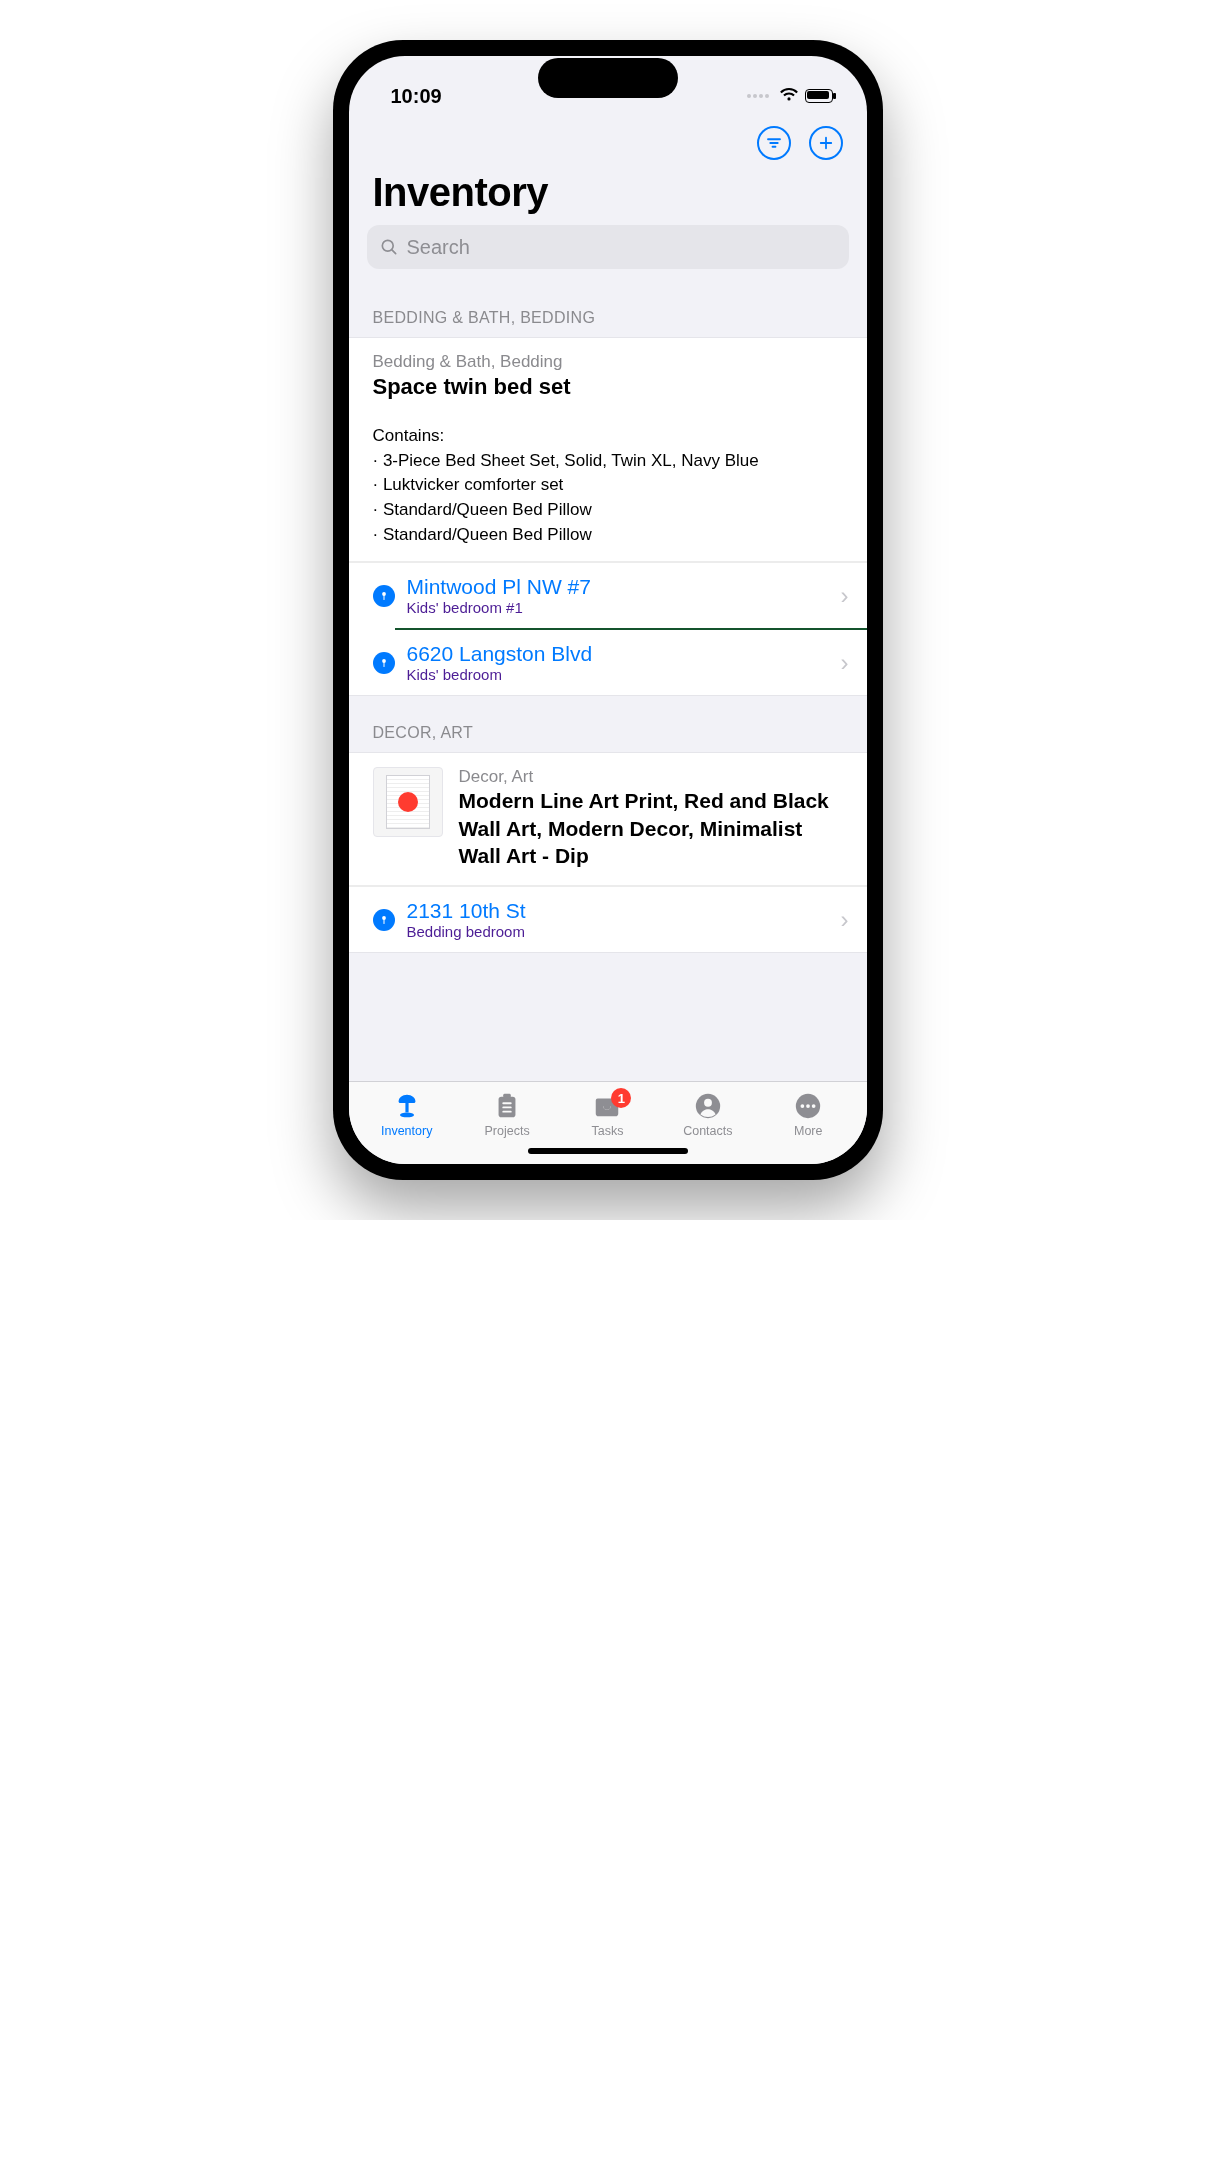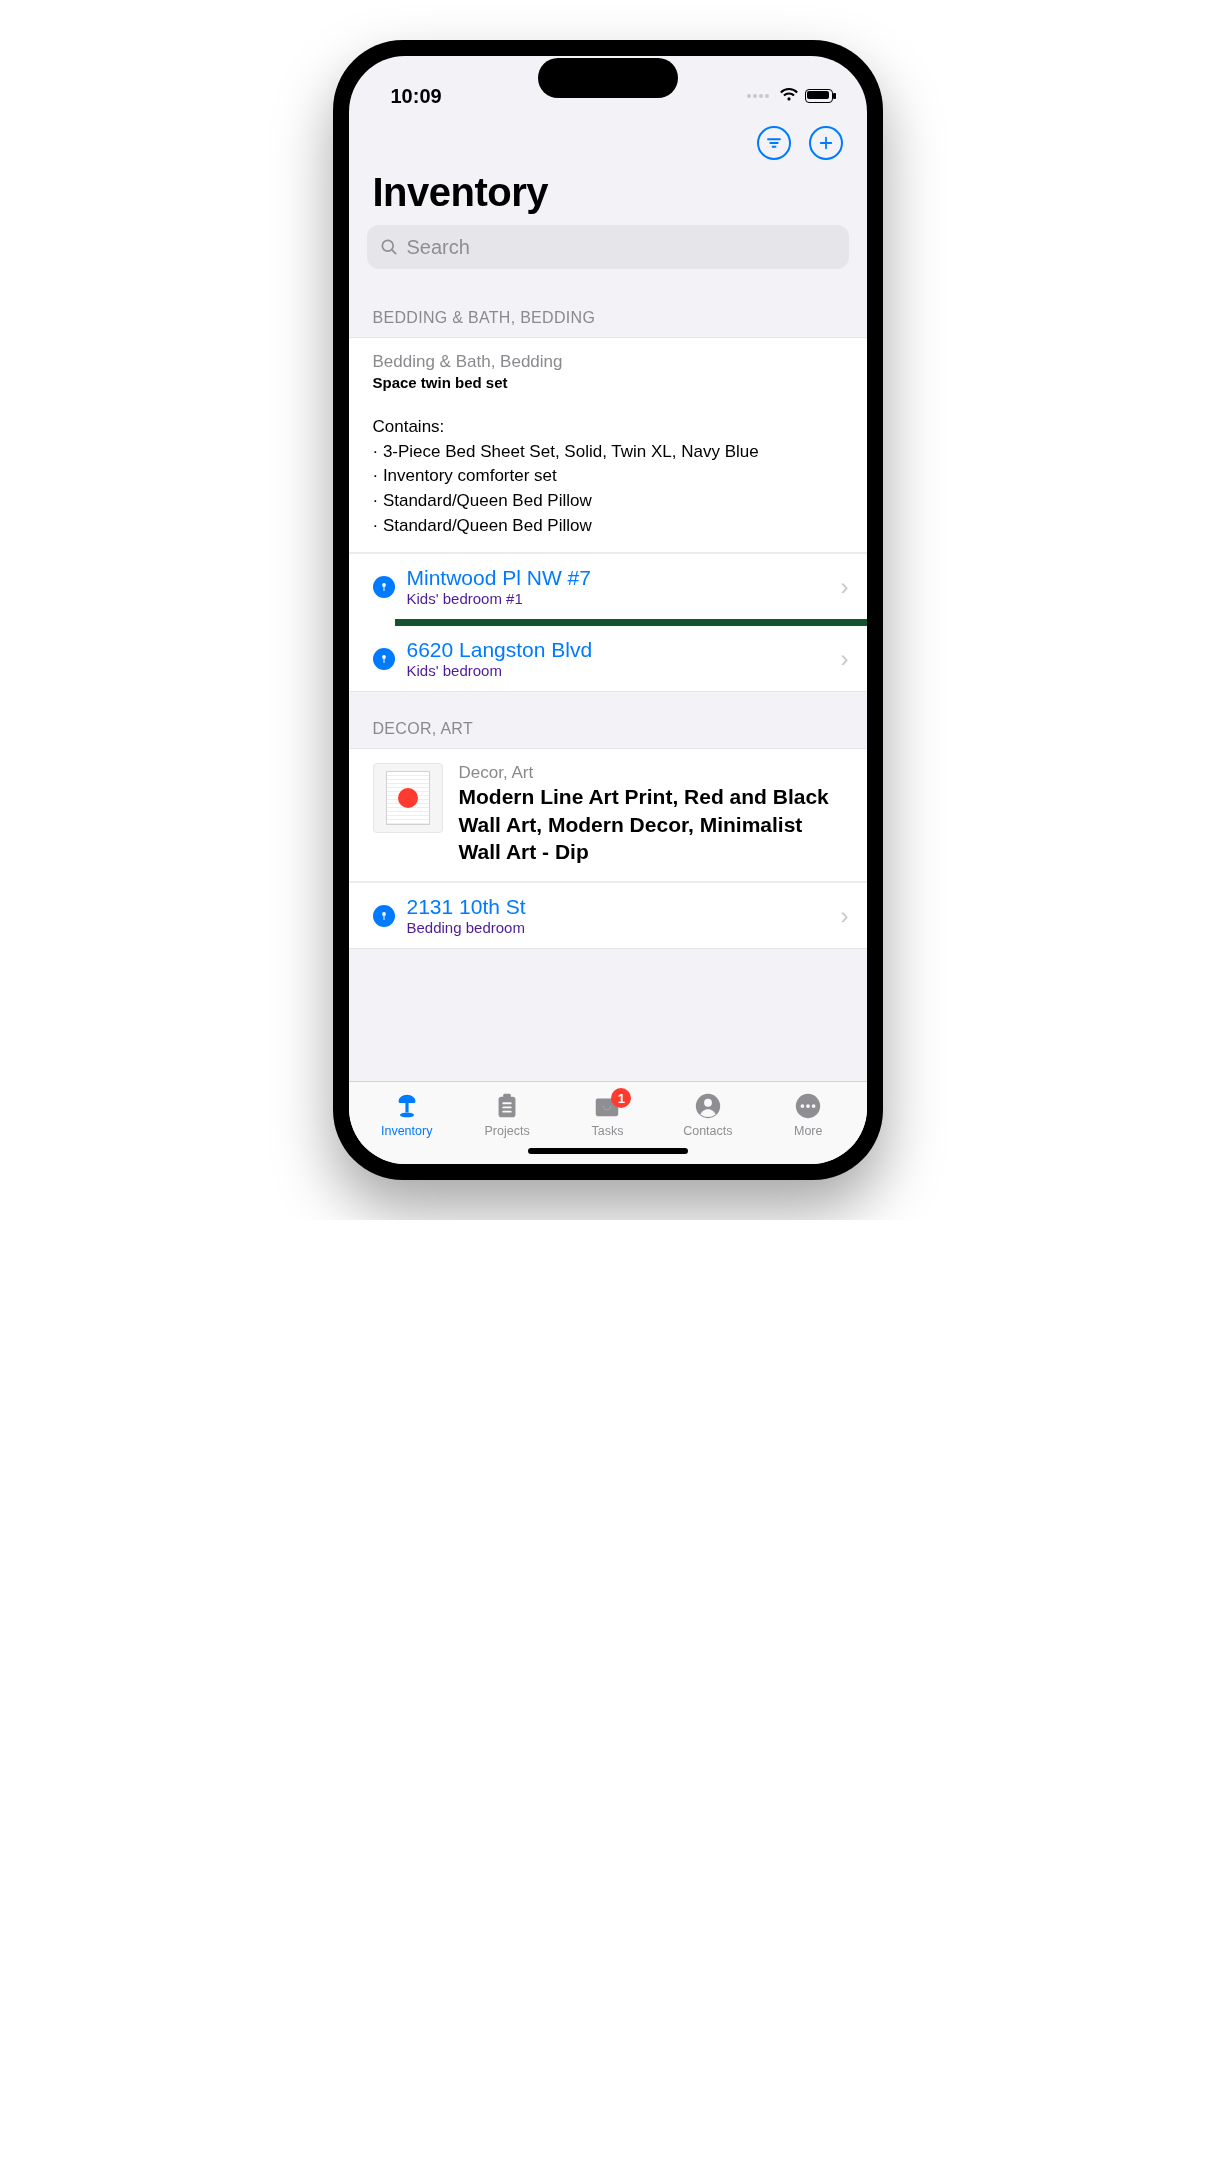--- a/index.html
+++ b/index.html
@@ -100,30 +100,30 @@
       font-size:16px;
       letter-spacing:.3px;
     }
     .card{
       background:#fff;
       border-top:1px solid #e5e5ea;
       border-bottom:1px solid #e5e5ea;
     }
     .item-head { padding: 14px 24px 4px 24px; }
     .category-small{ color:#8a8a8e; font-size:17px; }
-    .item-title{ font-size:15px; font-weight:700; margin-top:2px; }
+    .item-title{ font-size:22px; font-weight:700; margin-top:2px; }
     .contains { padding: 20px 8px 14px 24px; font-size:17px; line-height:1.45;}
     .contains .lbl{ }
     .contains ul{ list-style:none; }
     .contains li::before{ content:"· "; }
 
     .loc-row{
       display:flex;align-items:center;gap:12px;
       padding:12px 18px 12px 24px;
-      border-top:7px solid #14532d;
+      border-top:2px solid #14532d;
       margin-left:46px;
     }
     .loc-row:first-of-type{ margin-left:0; padding-left:24px; border-top:1px solid #ececec;align-items:center;}
     .loc-wrap{border-top:1px solid #ececec;}
     .loc-ico{
       width:22px;height:22px;border-radius:50%;background:#007aff;
       display:flex;align-items:center;justify-content:center;flex-shrink:0;
     }
     .loc-ico svg{width:12px;height:12px;fill:#fff;}
     .loc-text{flex:1;}
@@ -231,21 +231,21 @@
       <div class="section-header">BEDDING &amp; BATH, BEDDING</div>
       <div class="card">
         <div class="item-head">
           <div class="category-small">Bedding &amp; Bath, Bedding</div>
           <div class="item-title">Space twin bed set</div>
         </div>
         <div class="contains">
           <div class="lbl">Contains:</div>
           <ul>
             <li>3-Piece Bed Sheet Set, Solid, Twin XL, Navy Blue</li>
-            <li>Inventory comforter set</li>
+            <li>Luktvicker comforter set</li>
             <li>Standard/Queen Bed Pillow</li>
             <li>Standard/Queen Bed Pillow</li>
           </ul>
         </div>
 
         <div class="loc-wrap">
           <div class="loc-row" style="margin-left:0;">
             <div class="loc-ico">
               <svg viewBox="0 0 24 24">
                   <circle cx="12" cy="8" r="3.8"></circle>

